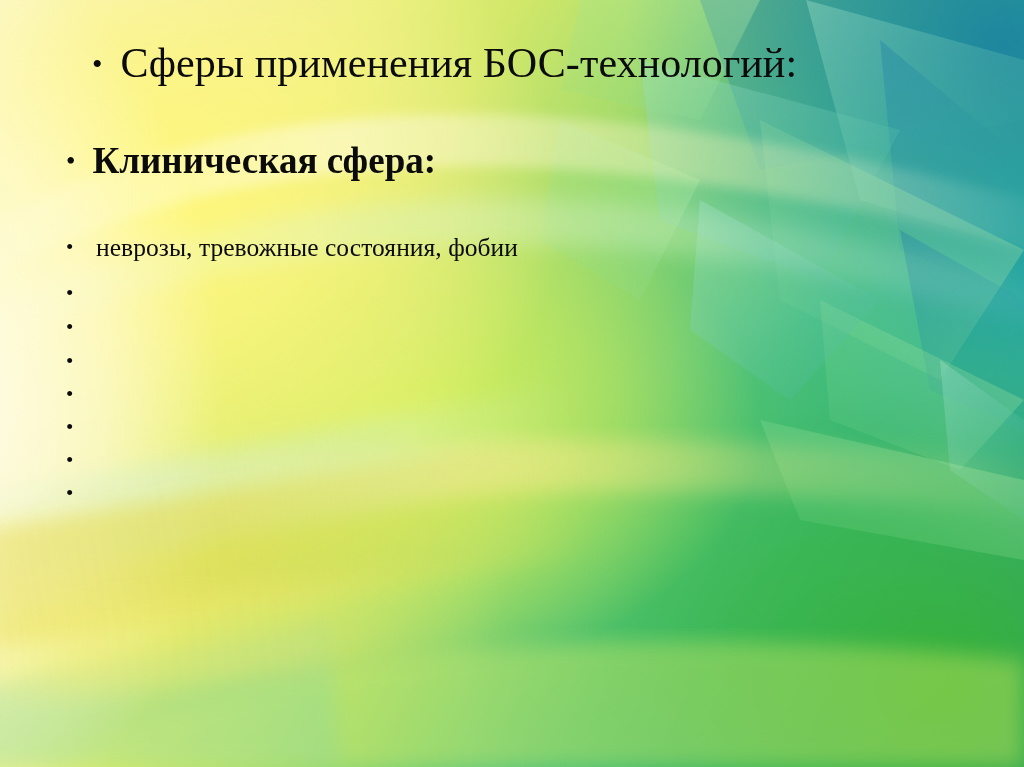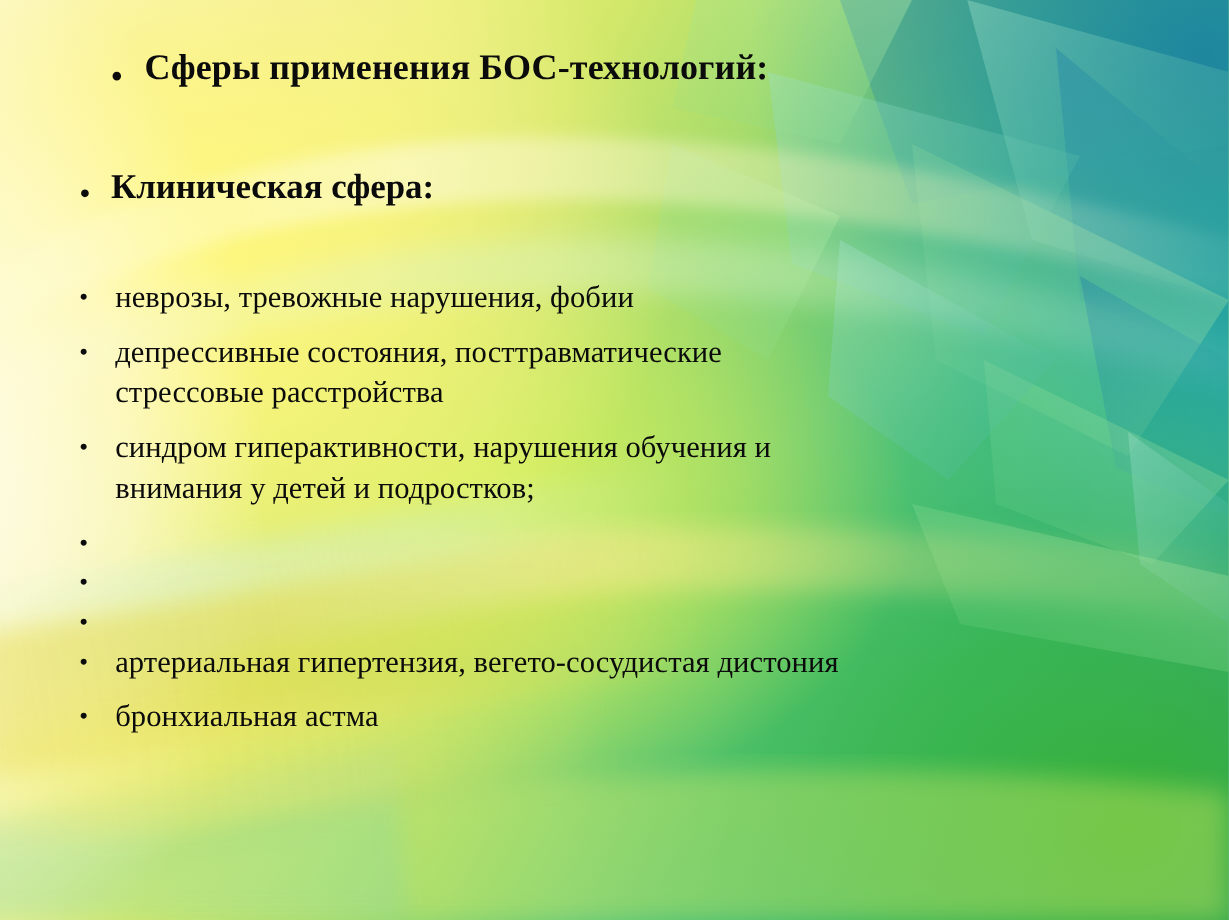--- a/index.html
+++ b/index.html
@@ -141,37 +141,37 @@
   
   #title-line{
     left:92px;top:40px;
   }
   #title-line .bullet{
     font-size:30px;
     margin-right:18px;
     position:relative;top:9px;
   }
   #title-line .txt{
-    font-size:30px;
-    font-weight:bold;
+    font-size:42px;
+    font-weight:normal;
     letter-spacing:0.1px;
     line-height:1.12;
   }
 
   
   #subtitle-line{
     left:66px;top:140px;
   }
   #subtitle-line .bullet{
     font-size:27px;
     margin-right:17px;
     position:relative;top:8px;
   }
   #subtitle-line .txt{
-    font-size:29px;
+    font-size:37px;
     font-weight:bold;
     line-height:1.12;
     text-align:center;
   }
 
   
   #bullet-list{
     position:absolute;
     left:66px;top:231px;
     width:930px;
@@ -286,52 +286,46 @@
 
     <div class="line" id="subtitle-line">
       <span class="bullet">•</span>
       <span class="txt">Клиническая сфера:</span>
     </div>
 
     <div id="bullet-list">
 
       <div class="list-item" style="margin-top:0px">
         <span class="bullet">•</span>
-        <span class="txt">неврозы, тревожные нарушения, фобии</span>
+        <span class="txt">неврозы, тревожные состояния, фобии</span>
       </div>
 
       <div class="list-item" style="margin-top:13px">
         <span class="bullet">•</span>
-        <span class="txt">депрессивные состояния, посттравматические
-стрессовые расстройства</span>
       </div>
 
       <div class="list-item" style="margin-top:13px">
         <span class="bullet">•</span>
-        <span class="txt">синдром гиперактивности, нарушения обучения и
-внимания у детей и подростков;</span>
       </div>
 
       <div class="list-item" style="margin-top:13px">
         <span class="bullet">•</span>
       </div>
 
       <div class="list-item" style="margin-top:12px">
         <span class="bullet">•</span>
       </div>
 
       <div class="list-item" style="margin-top:12px">
         <span class="bullet">•</span>
       </div>
 
       <div class="list-item" style="margin-top:12px">
         <span class="bullet">•</span>
-        <span class="txt">артериальная гипертензия, вегето-сосудистая дистония</span>
       </div>
 
       <div class="list-item" style="margin-top:12px">
         <span class="bullet">•</span>
-        <span class="txt">бронхиальная астма</span>
       </div>
 
     </div>
   </div>
 </div>
 
 </body></html>

